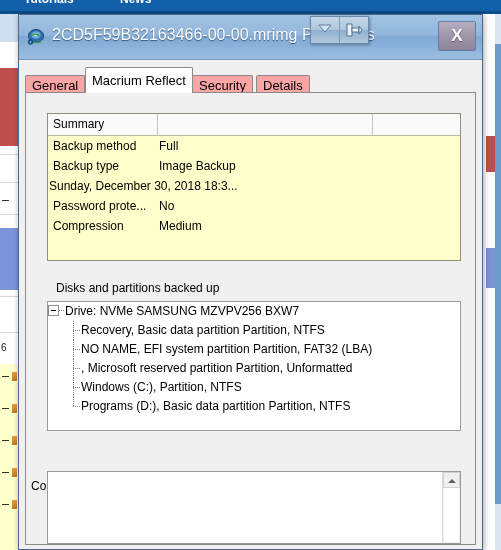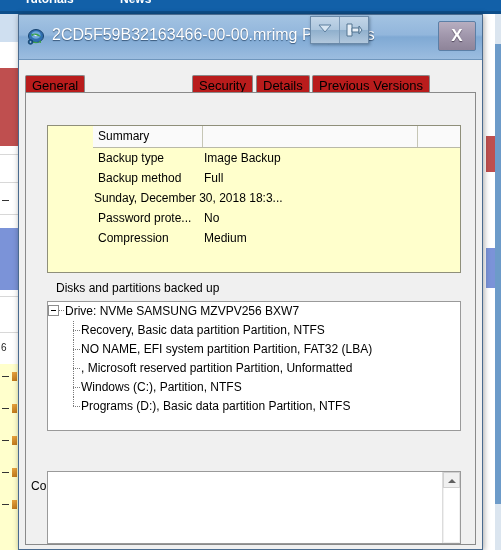--- a/index.html
+++ b/index.html
@@ -135,21 +135,21 @@
     margin: 7px 0 0 6px;
     font-size: 13px;
   }
   .tab {
     position: absolute; top: 8px;
     height: 20px; line-height: 20px;
     box-sizing: border-box;
     padding: 0 6px;
     border: 1px solid #8a8a8a;
     border-bottom: none;
-    background: #b91c1c;
+    background: #fca5a5;
     color: #000;
     white-space: nowrap;
     cursor: pointer;
     border-radius: 2px 2px 0 0;
   }
   .tab.active {
     top: 0; height: 26px; line-height: 25px;
     background: #ffffff;
     border-color: #8a8a8a;
     z-index: 3;
@@ -167,26 +167,25 @@
 
   .section-label {
     position: absolute;
     font-size: 12px; color: #000;
     white-space: nowrap;
   }
 
   
   .summary-box {
     position: absolute;
-    left: 21px; top: 32px; right: 14px; height: 148px;
+    left: 21px; top: 20px; right: 14px; height: 148px;
     box-sizing: border-box;
     border: 1px solid #8f8f7a;
     background: #ffffcc;
     overflow: hidden;
-    padding-left: 45px;
   }
   .summary-header {
     display: flex; height: 21px;
     background: #fafafa;
     border-bottom: 1px solid #b9b9a8;
     font-size: 12px;
   }
   .sh-cell {
     box-sizing: border-box;
     padding: 3px 0 0 5px;
@@ -376,40 +375,40 @@
           <path d="M19 9 l3 4 l-3 4 z" fill="#dbe8f4" stroke="#50728f" stroke-width="1"></path>
         </svg>
       </div>
     </div>
 
     <div class="close-btn">X</div>
   </div>
 
   <div class="tabstrip">
     <div class="tab" style="left:0px;">General</div>
+    <div class="tab active" style="left:60px;">Macrium Reflect</div>
     <div class="tab" style="left:167px;">Security</div>
     <div class="tab" style="left:231px;">Details</div>
-    <div class="tab" style="left:287px;">Previous Versions</div>
   </div>
 
   <div class="panel">
 
     <div class="summary-box">
       <div class="summary-header">
         <div class="sh-cell sh-c1">Summary</div>
         <div class="sh-cell sh-c2"></div>
         <div class="sh-cell sh-c3"></div>
       </div>
       <div class="summary-row">
+        <div class="sr-key">Backup method</div>
+        <div class="sr-val">Full</div>
+      </div>
+      <div class="summary-row">
         <div class="sr-key">Backup type</div>
         <div class="sr-val">Image Backup</div>
-      </div>
-      <div class="summary-row">
-        <div class="sr-key">Backup method</div>
-        <div class="sr-val">Full</div>
       </div>
       <div class="summary-row">
         <div class="sr-val">Sunday, December 30, 2018 18:3...</div>
       </div>
       <div class="summary-row">
         <div class="sr-key">Password prote...</div>
         <div class="sr-val">No</div>
       </div>
       <div class="summary-row">
         <div class="sr-key">Compression</div>

